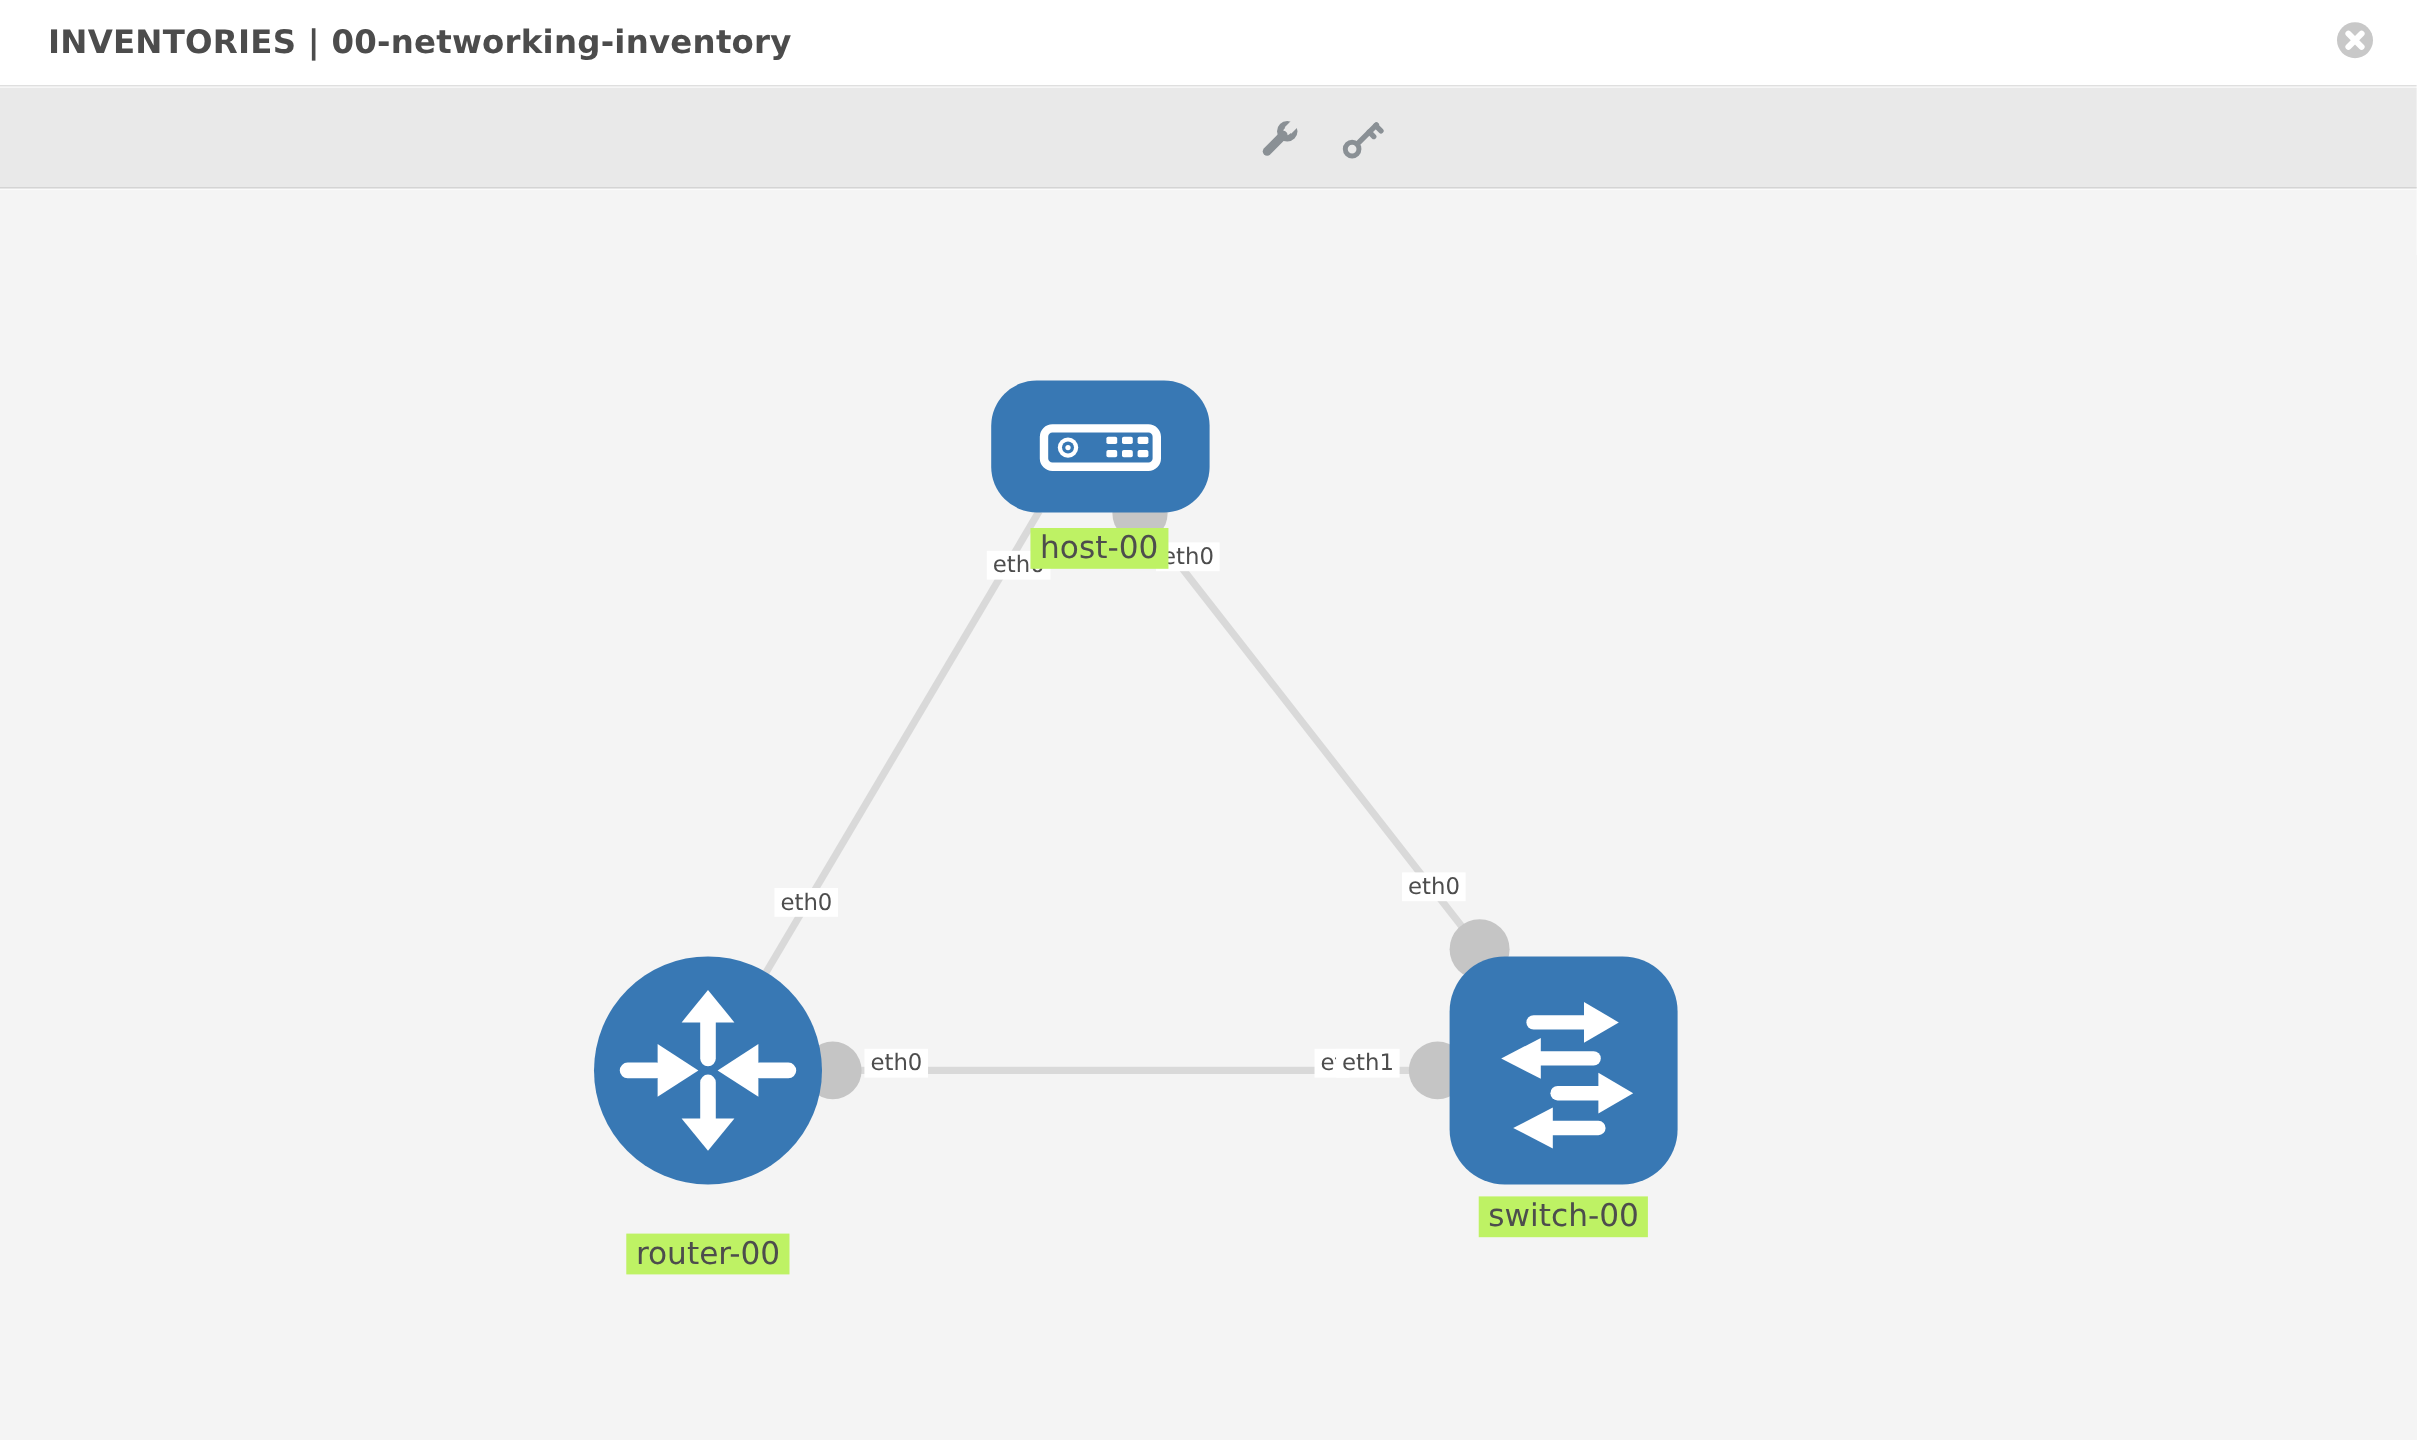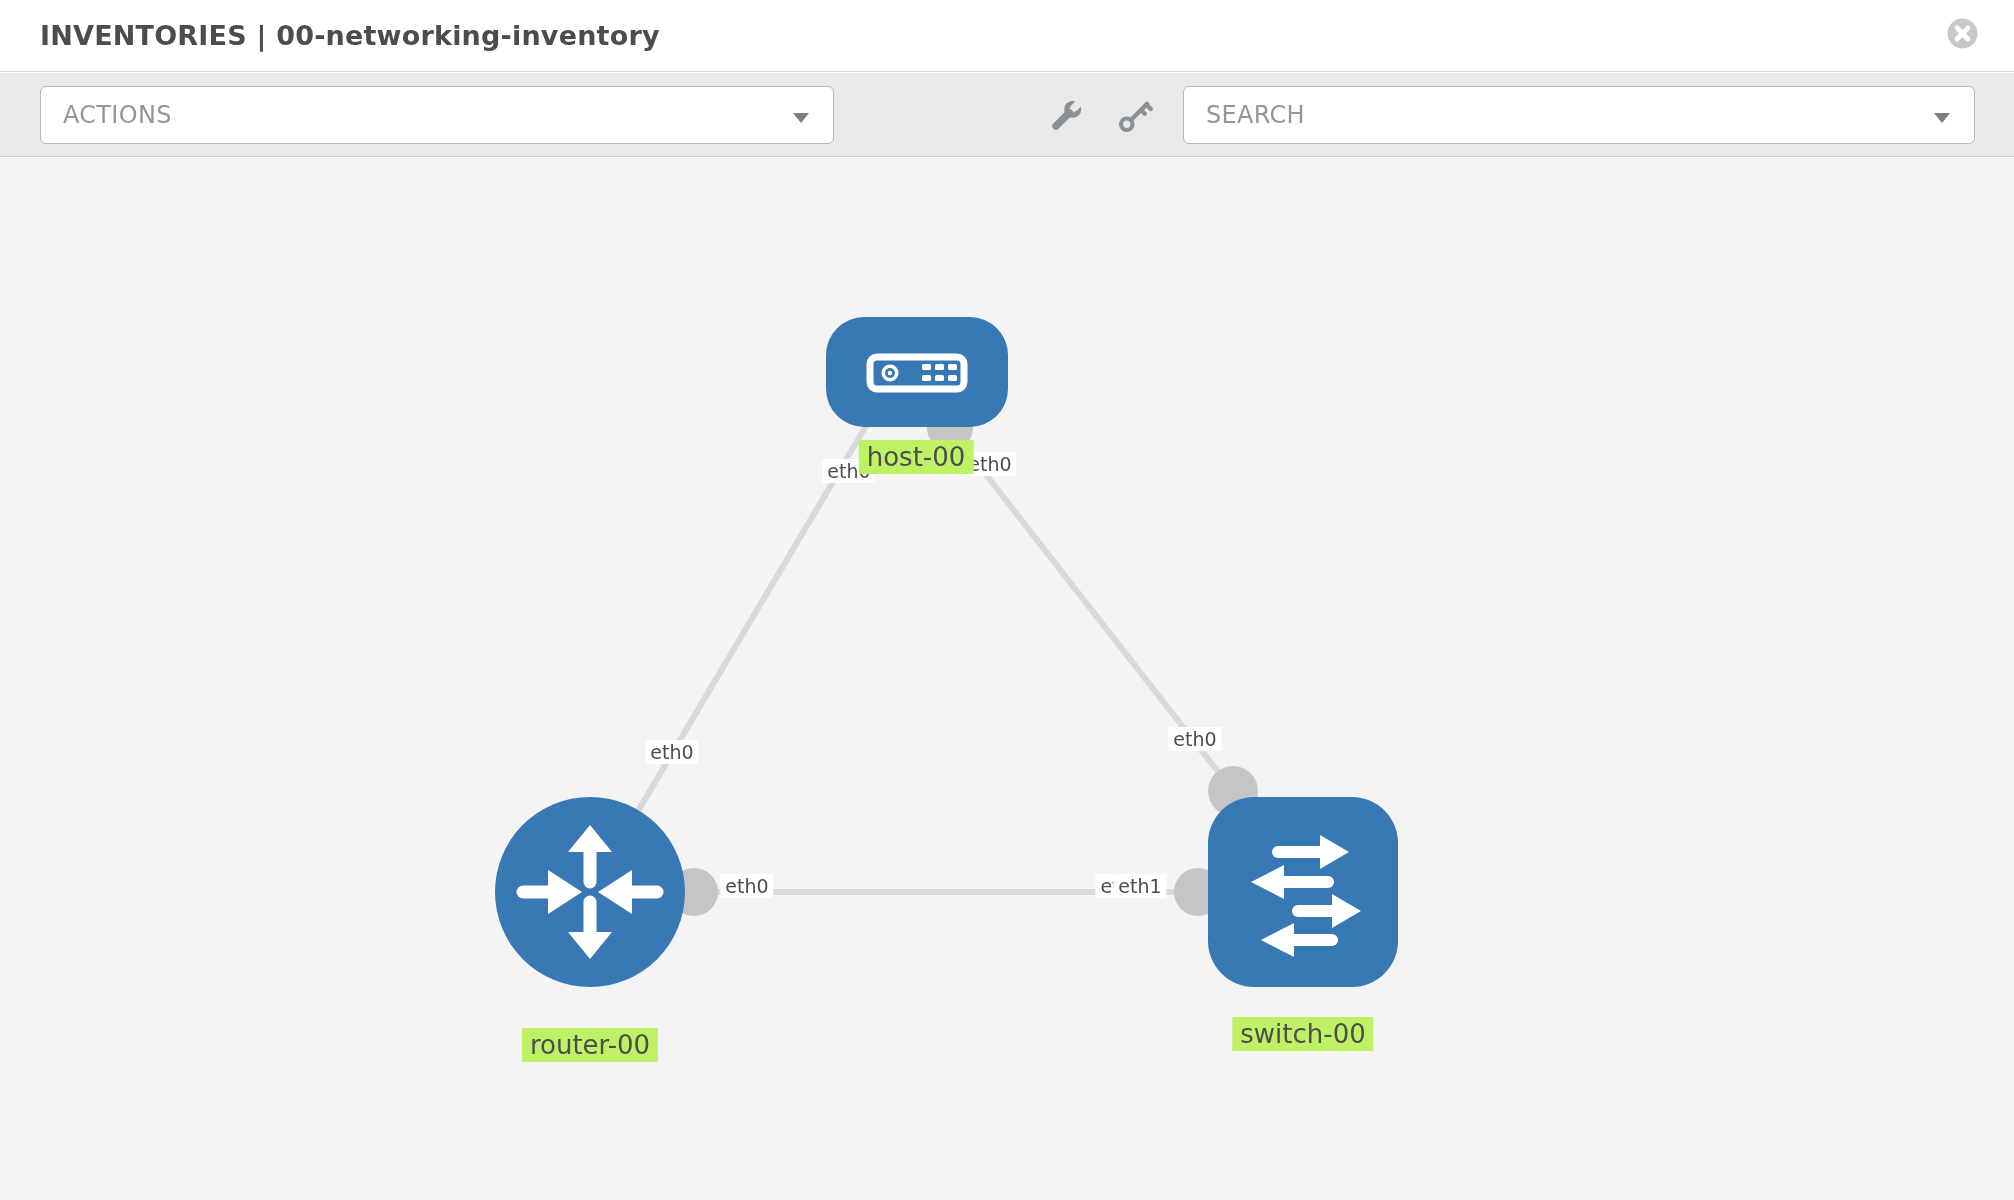--- a/index.html
+++ b/index.html
@@ -44,21 +44,21 @@
 
   .node-label { position:absolute; transform:translate(-50%,-50%); background:#bef264;
                 color:#4d4d4d; font-size:26px; padding:2px 8px; white-space:nowrap;
                 z-index:7; }
   .iface-label { position:absolute; transform:translate(-50%,-50%); background:#fff;
                  color:#4d4d4d; font-size:19px; padding:1px 5px; white-space:nowrap;
                  z-index:6; }
   .iface-frag { z-index:5; }
   .lbl-host     { left:916px;  top:299px; }
   .lbl-router   { left:590px;  top:856px;margin-top:31px; }
-  .lbl-switch   { left:1303px; top:876px; }
+  .lbl-switch   { left:1303px; top:856px; }
   .lbl-eth-hr-h { left:849px;  top:313px; }
   .lbl-eth-hs-h { left:990px;  top:306px; }
   .lbl-eth-hr-r { left:672px;  top:594px; }
   .lbl-eth-hs-s { left:1195px; top:581px; }
   .lbl-eth-rs-r { left:747px;  top:728px; }
   .lbl-eth-rs-s { left:1140px; top:728px; }
   .lbl-eth-frag { left:1110px; top:728px; }
 </style>
 </head>
 <body>
@@ -74,48 +74,40 @@
     <div class="close-btn">
       <svg width="31" height="31" viewBox="0 0 31 31">
         <circle cx="15.5" cy="15.5" r="15" fill="#c8c8c8"></circle>
         <line x1="10" y1="10" x2="21" y2="21" stroke="#fff" stroke-width="5" stroke-linecap="round"></line>
         <line x1="21" y1="10" x2="10" y2="21" stroke="#fff" stroke-width="5" stroke-linecap="round"></line>
       </svg>
     </div>
   </div>
 
   <div class="toolbar">
-    <div class="dropdown dd-actions">
-      <span class="dd-label">ACTIONS</span>
-      <span class="dd-arrow"></span>
-    </div>
 
     <div class="tool-btn tool-wrench">
       <svg width="38" height="38" viewBox="0 0 24 24">
         <g transform="rotate(45 12 12)">
           <circle cx="12" cy="6" r="5.4" fill="#8a9095"></circle>
           <rect x="9.6" y="-1.5" width="4.8" height="7" fill="#e9e9e9"></rect>
           <circle cx="12" cy="6" r="2" fill="#e9e9e9"></circle>
           <line x1="12" y1="9" x2="12" y2="21" stroke="#8a9095" stroke-width="4.6" stroke-linecap="round"></line>
         </g>
       </svg>
     </div>
     <div class="tool-btn tool-key">
       <svg width="38" height="38" viewBox="0 0 24 24">
         <circle cx="6.8" cy="17.2" r="3.6" fill="none" stroke="#8a9095" stroke-width="2.6"></circle>
         <line x1="9.6" y1="14.4" x2="19.6" y2="4.4" stroke="#8a9095" stroke-width="2.8" stroke-linecap="round"></line>
         <line x1="19.2" y1="4.8" x2="22" y2="7.6" stroke="#8a9095" stroke-width="2.8" stroke-linecap="round"></line>
         <line x1="15.8" y1="8.2" x2="18.2" y2="10.6" stroke="#8a9095" stroke-width="2.8" stroke-linecap="round"></line>
       </svg>
     </div>
 
-    <div class="dropdown dd-search">
-      <span class="dd-label">SEARCH</span>
-      <span class="dd-arrow"></span>
-    </div>
   </div>
 
   <div class="canvas">
 
     <svg class="net-svg" width="2014" height="1042" viewBox="0 0 2014 1042">
 
       <line x1="866" y1="268" x2="590" y2="734" stroke="#d9d9d9" stroke-width="6"></line>
       <line x1="948" y1="268" x2="1233" y2="633" stroke="#d9d9d9" stroke-width="6"></line>
       <line x1="694" y1="734" x2="1198" y2="734" stroke="#d9d9d9" stroke-width="6"></line>
 

